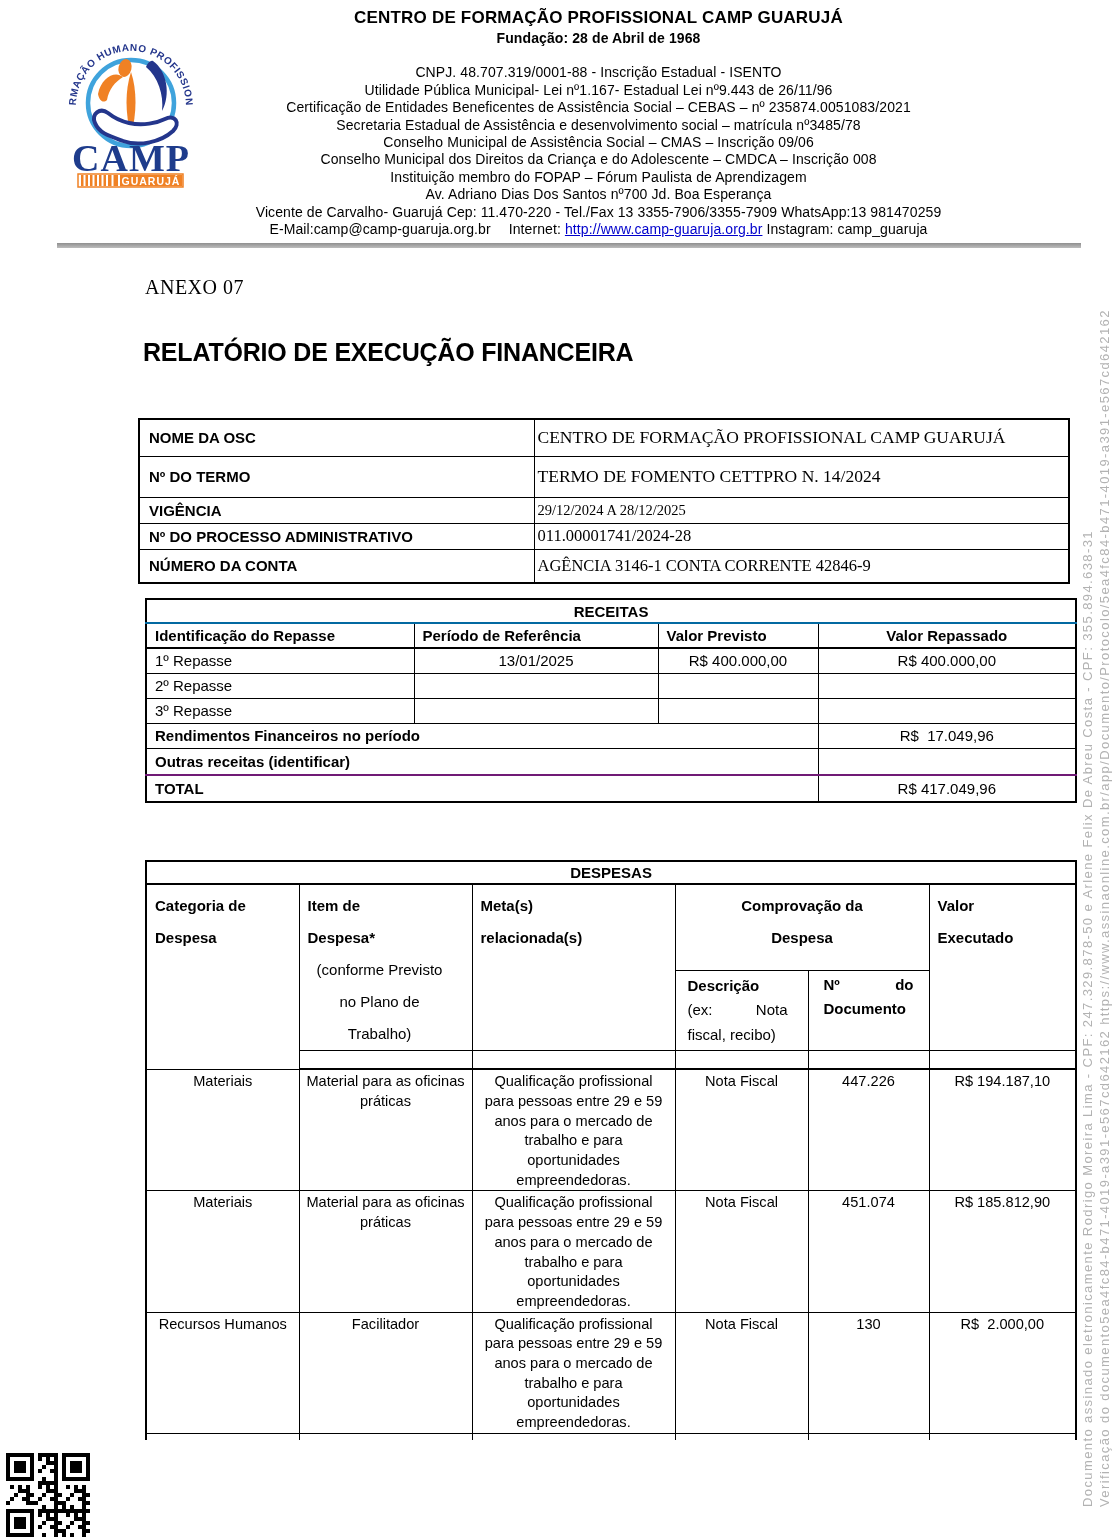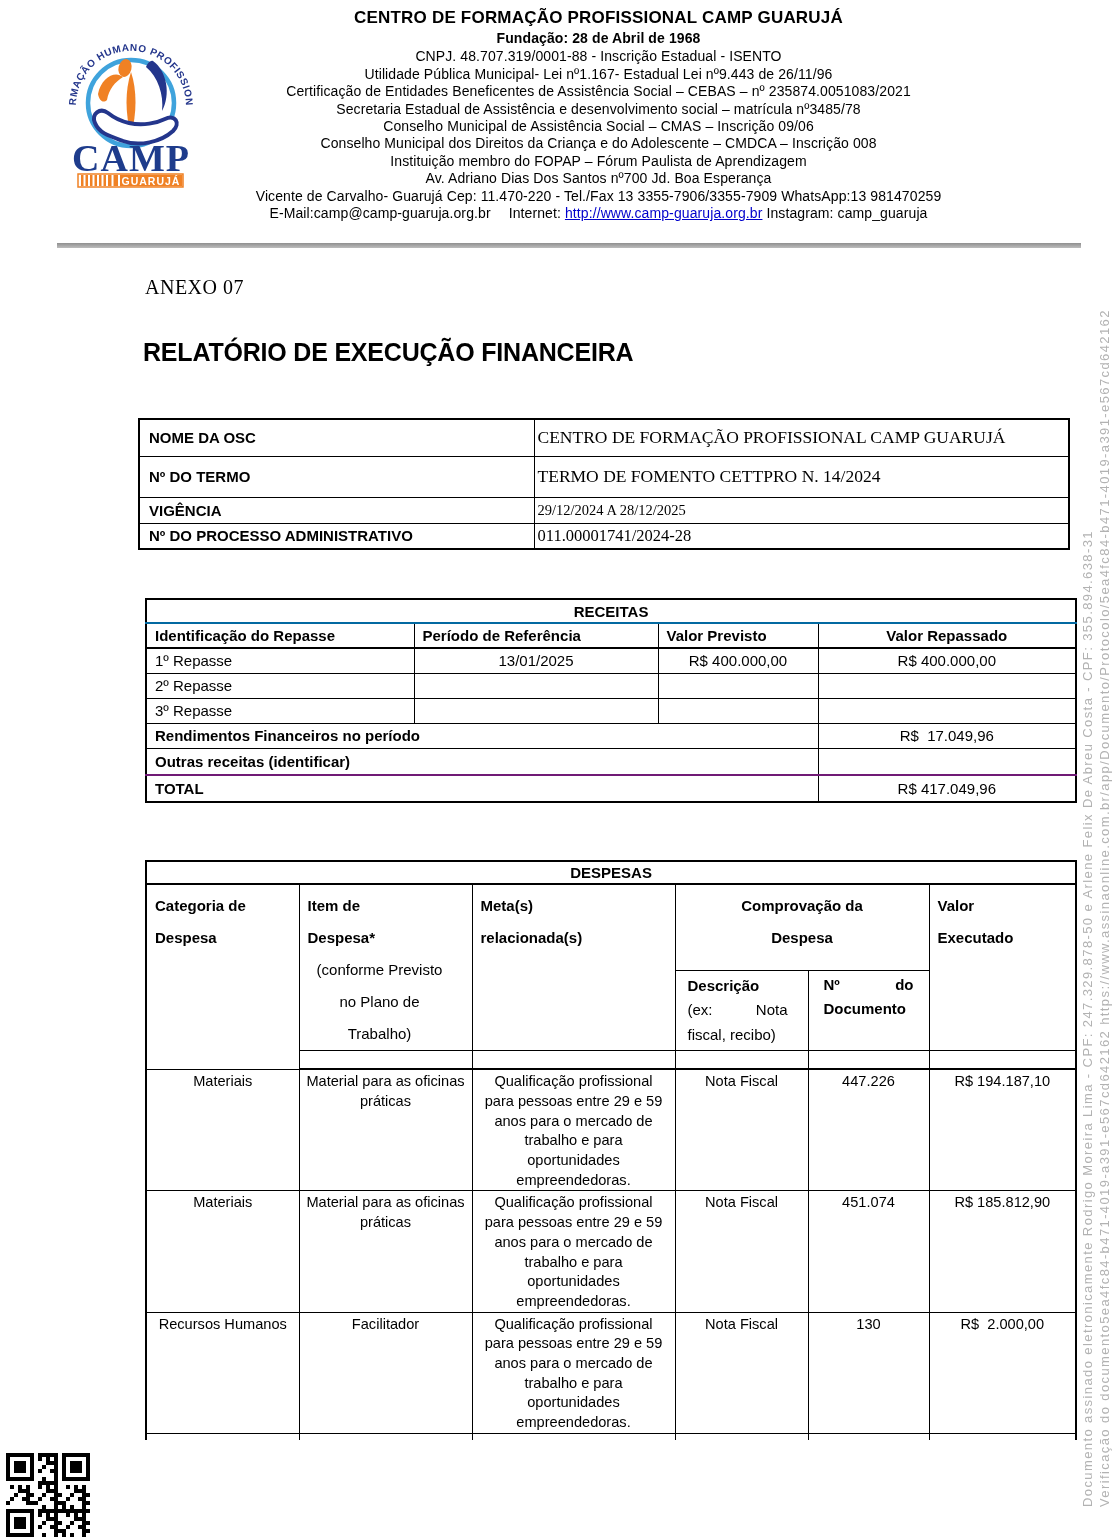--- a/index.html
+++ b/index.html
@@ -3,21 +3,21 @@
 <meta charset="utf-8">
 <style>
   * { margin:0; padding:0; box-sizing:border-box; }
   html,body { width:1117px; height:1540px; background:#fff; overflow:hidden; position:relative;
     font-family:"Liberation Sans","DejaVu Sans",sans-serif; color:#000; }
 
   
   .hdr-logo { position:absolute; left:64px; top:10px; width:134px; height:180px; }
   .hdr-text { position:absolute; left:95px; right:15px; top:8px; text-align:center; }
   .org-name { font-size:17px; font-weight:bold; letter-spacing:0.2px; margin-bottom:2px; }
-  .founding { font-size:14px; font-weight:bold; margin-bottom:1px; }
+  .founding { font-size:14px; font-weight:bold; margin-bottom:17px; }
   .hline { font-size:14px; line-height:17.4px; letter-spacing:0.1px; }
   .hline a { color:#0000cc; text-decoration:underline; }
   .email-gap { display:inline-block; width:18px; }
   .hdr-divider { position:absolute; left:57px; top:243px; width:1024px; height:5px;
     background:linear-gradient(#8f8f8f,#bdbdbd); }
 
   
   .anexo { position:absolute; left:145px; top:276px; font-family:"Liberation Serif","DejaVu Serif",serif;
     font-size:20px; letter-spacing:0.5px; }
   .doc-title { position:absolute; left:143px; top:338px; font-size:25px; font-weight:bold; letter-spacing:-0.2px; }
@@ -157,20 +157,24 @@
     <td class="lbl">Nº DO TERMO</td>
     <td class="val">TERMO DE FOMENTO CETTPRO N. 14/2024</td>
   </tr>
   <tr>
     <td class="lbl">VIGÊNCIA</td>
     <td class="val">29/12/2024 A 28/12/2025</td>
   </tr>
   <tr>
     <td class="lbl">Nº DO PROCESSO ADMINISTRATIVO</td>
     <td class="val">011.00001741/2024-28</td>
+  </tr>
+  <tr>
+    <td class="lbl">NÚMERO DA CONTA</td>
+    <td class="val">AGÊNCIA 3146-1 CONTA CORRENTE 42846-9</td>
   </tr>
 </tbody>
   </table>
 
 <table class="tbl rec-tbl">
   <colgroup>
       <col style="width:268px">
       <col style="width:244px">
       <col style="width:160px">
       <col style="width:258px">

